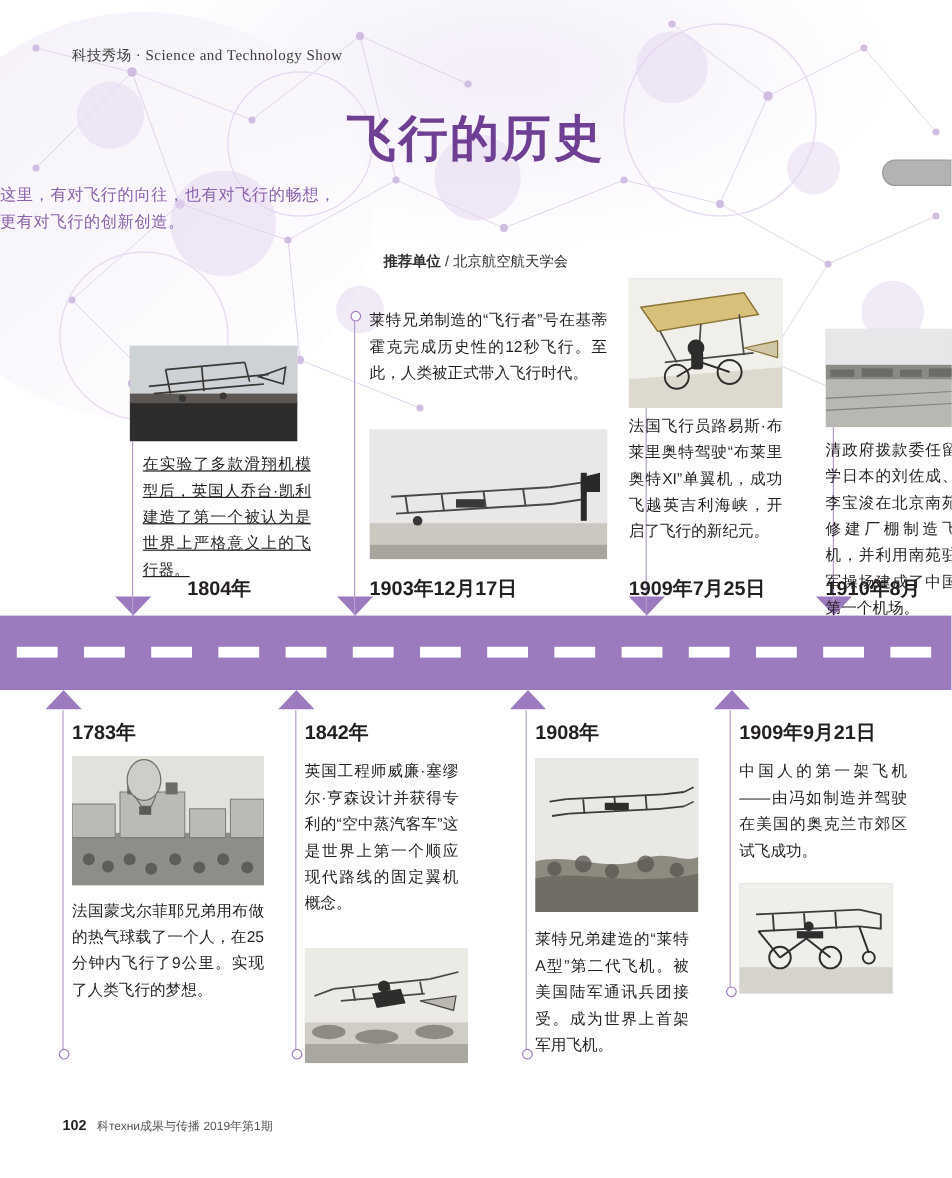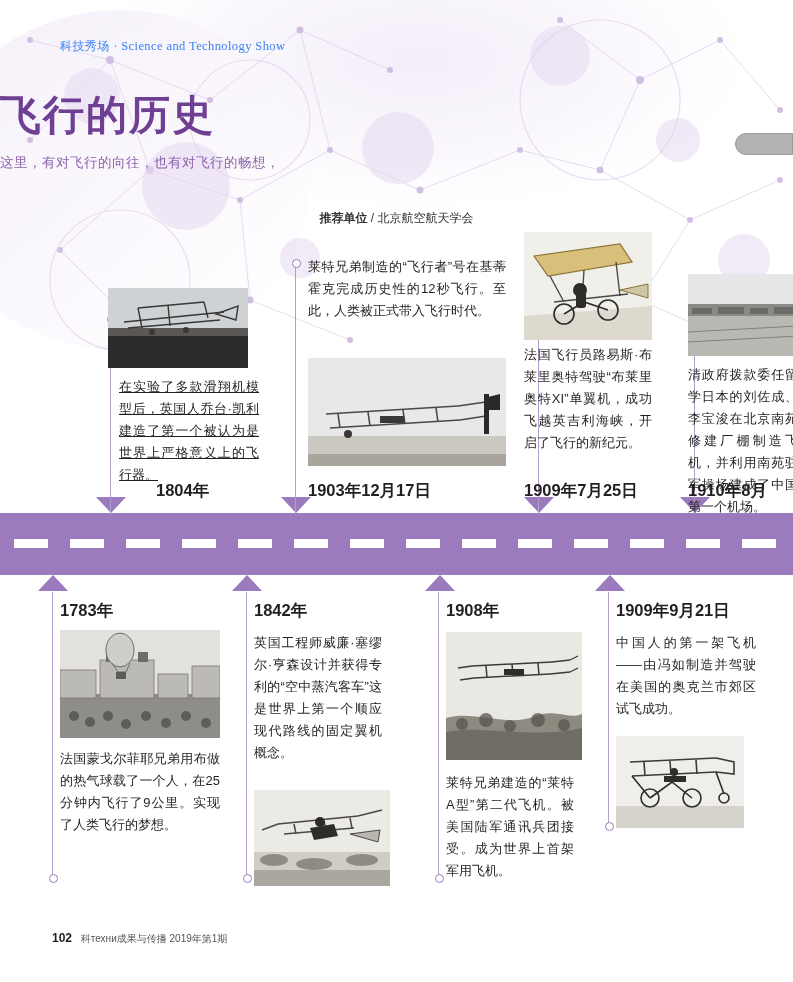--- a/index.html
+++ b/index.html
@@ -26,33 +26,33 @@
   }
   .bg-deco svg { display: block; }
 
   
   .running-head {
     position: absolute;
     left: 60px;
     top: 38px;
     font-size: 12.5px;
     letter-spacing: 0.4px;
-    color: #3b82f6;
+    color: #404040;
     font-family: "Liberation Serif", serif;
   }
   .running-head .cn {
     font-family: "Liberation Sans", sans-serif;
     font-size: 12px;
   }
 
   .main-title {
     position: absolute;
     left: 0; right: 0;
     top: 88px;
-    text-align: left;
+    text-align: center;
     font-size: 41px;
     font-weight: bold;
     letter-spacing: 2px;
     color: #6f3f93;
     font-family: "Liberation Sans", sans-serif;
   }
   .subtitle {
     position: absolute;
     left: 0; right: 0;
     top: 152px;
@@ -253,20 +253,21 @@
 <div class="running-head">
   <span class="cn">科技秀场</span>
   <span>·</span>
   <span>Science and Technology Show</span>
 </div>
 
 <div class="main-title">飞行的历史</div>
 
 <div class="subtitle">
   <div>这里，有对飞行的向往，也有对飞行的畅想，</div>
+  <div>更有对飞行的创新创造。</div>
 </div>
 
 <div class="credit">
   <b>推荐单位</b>
   <span>/</span>
   <span class="unit">北京航空航天学会</span>
 </div>
 
 <div class="band">
   <div class="band-dashes">

